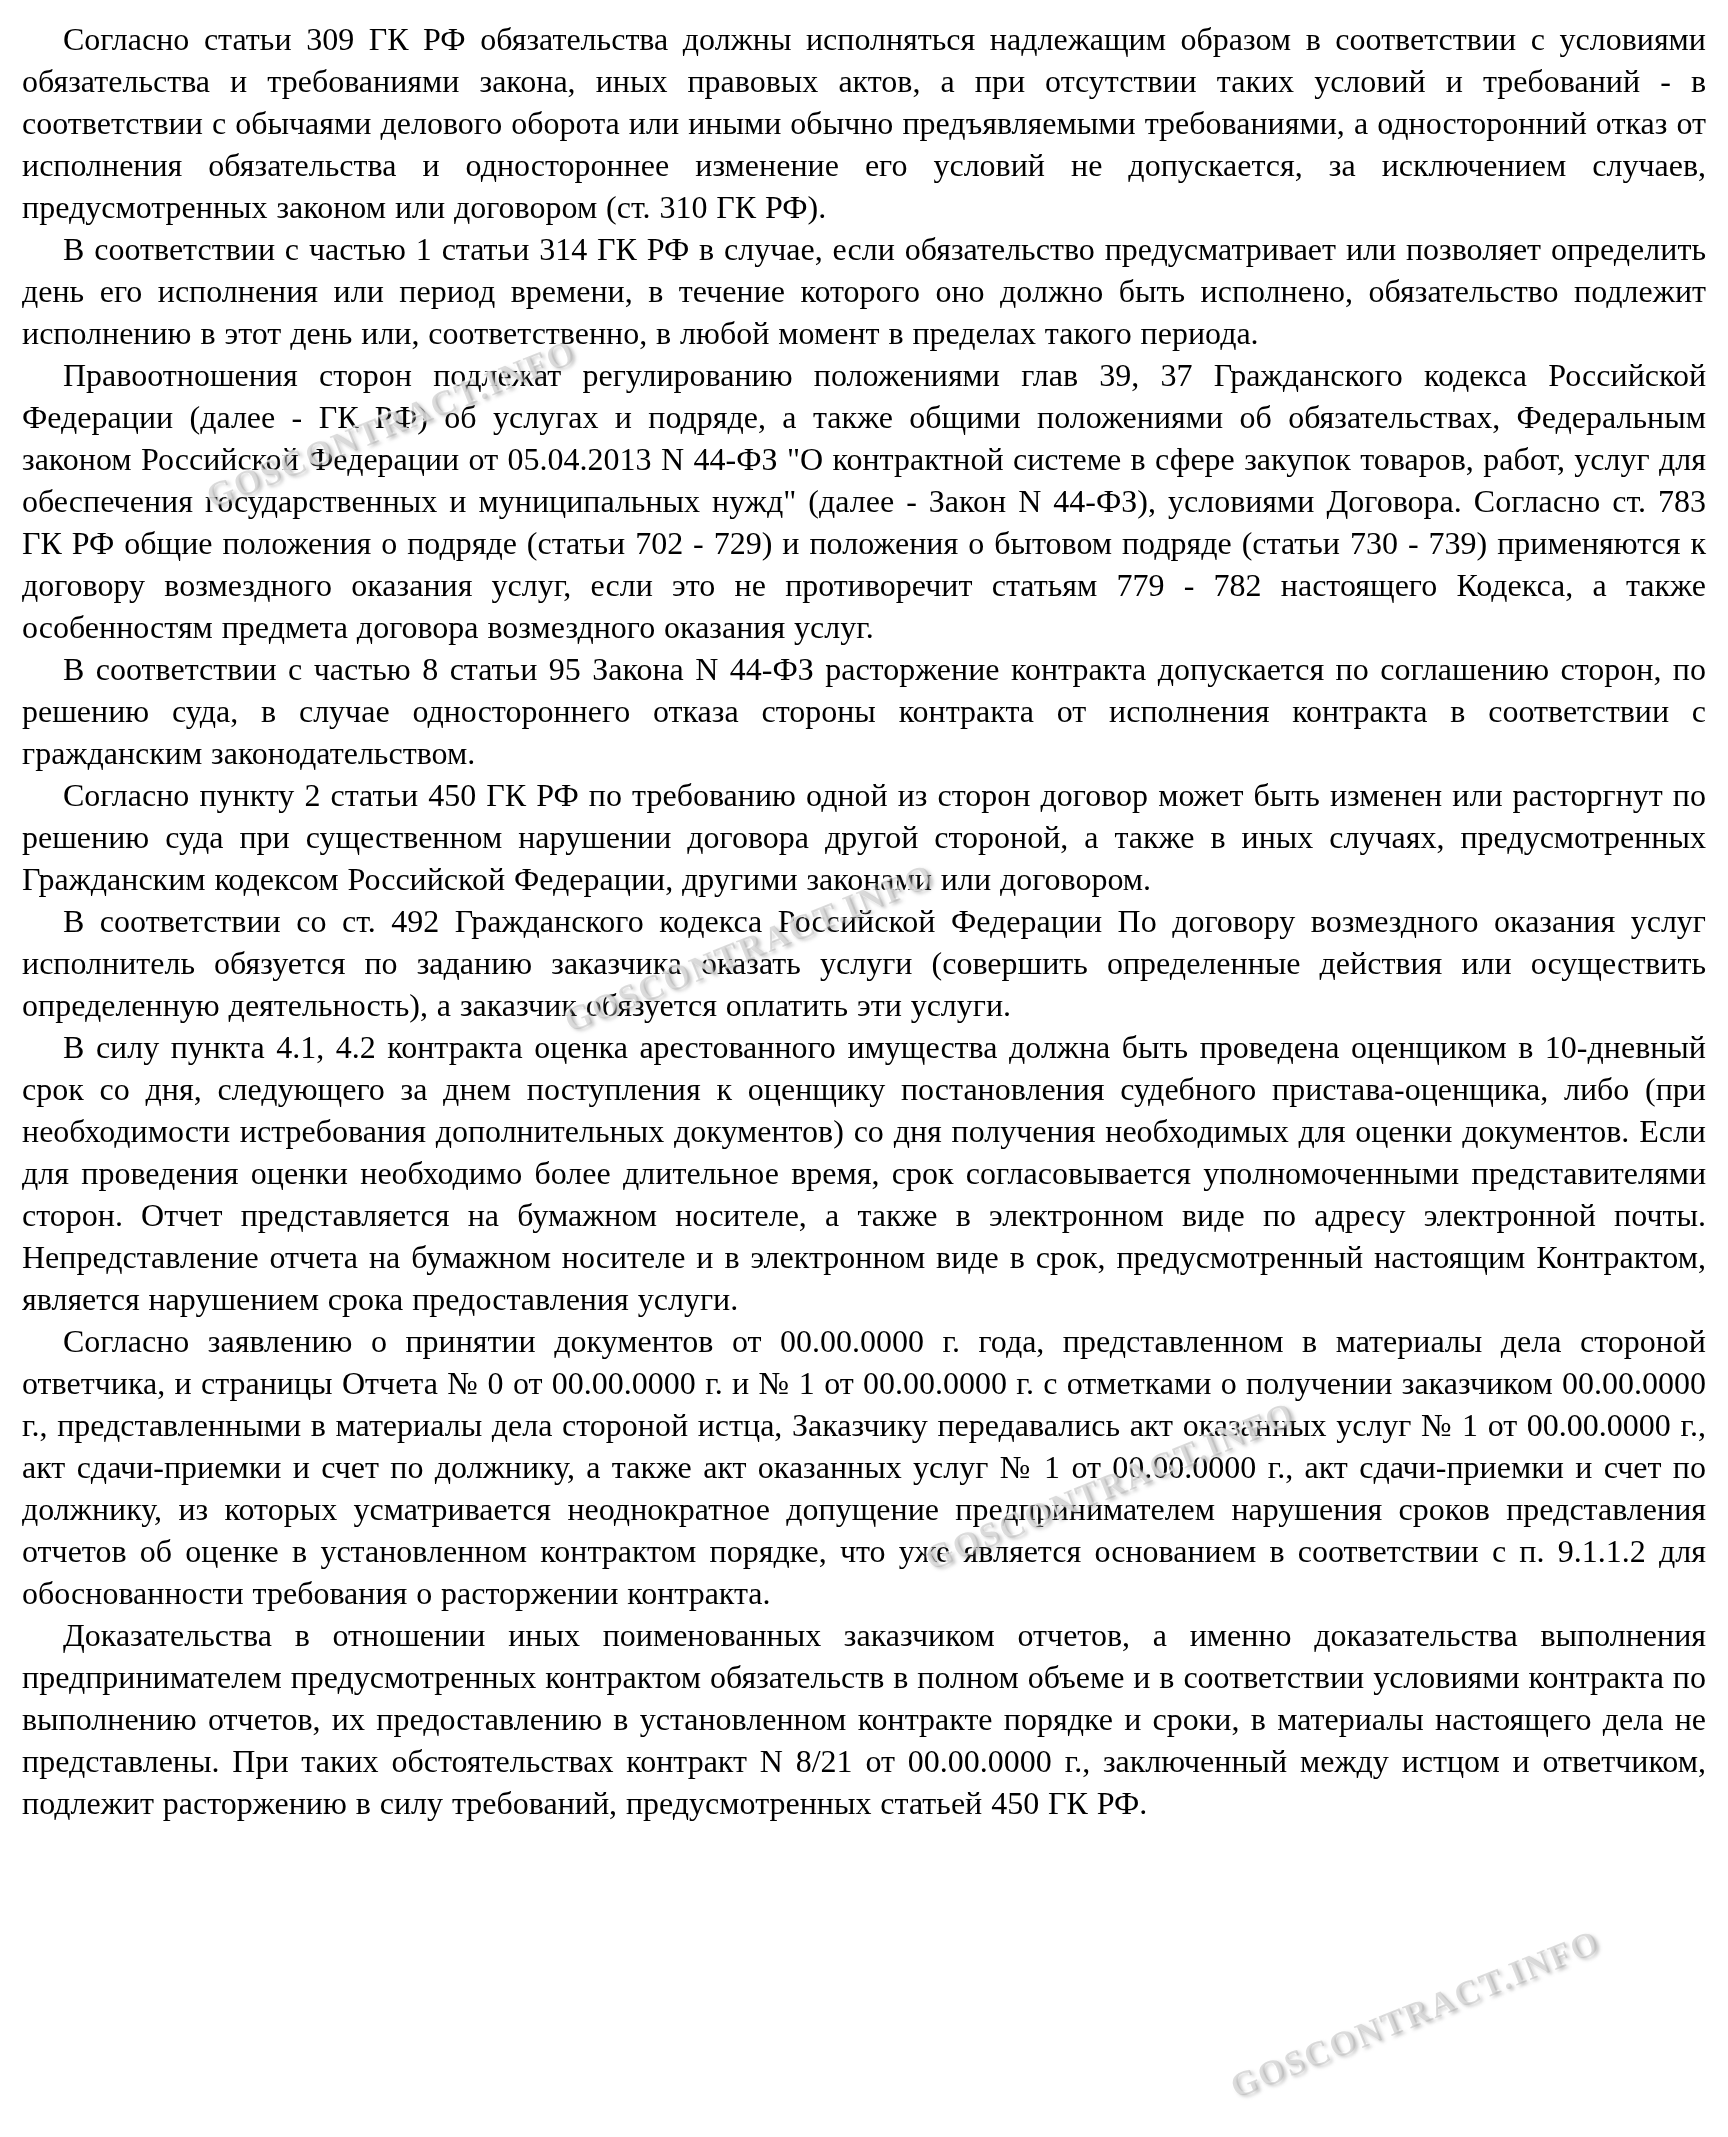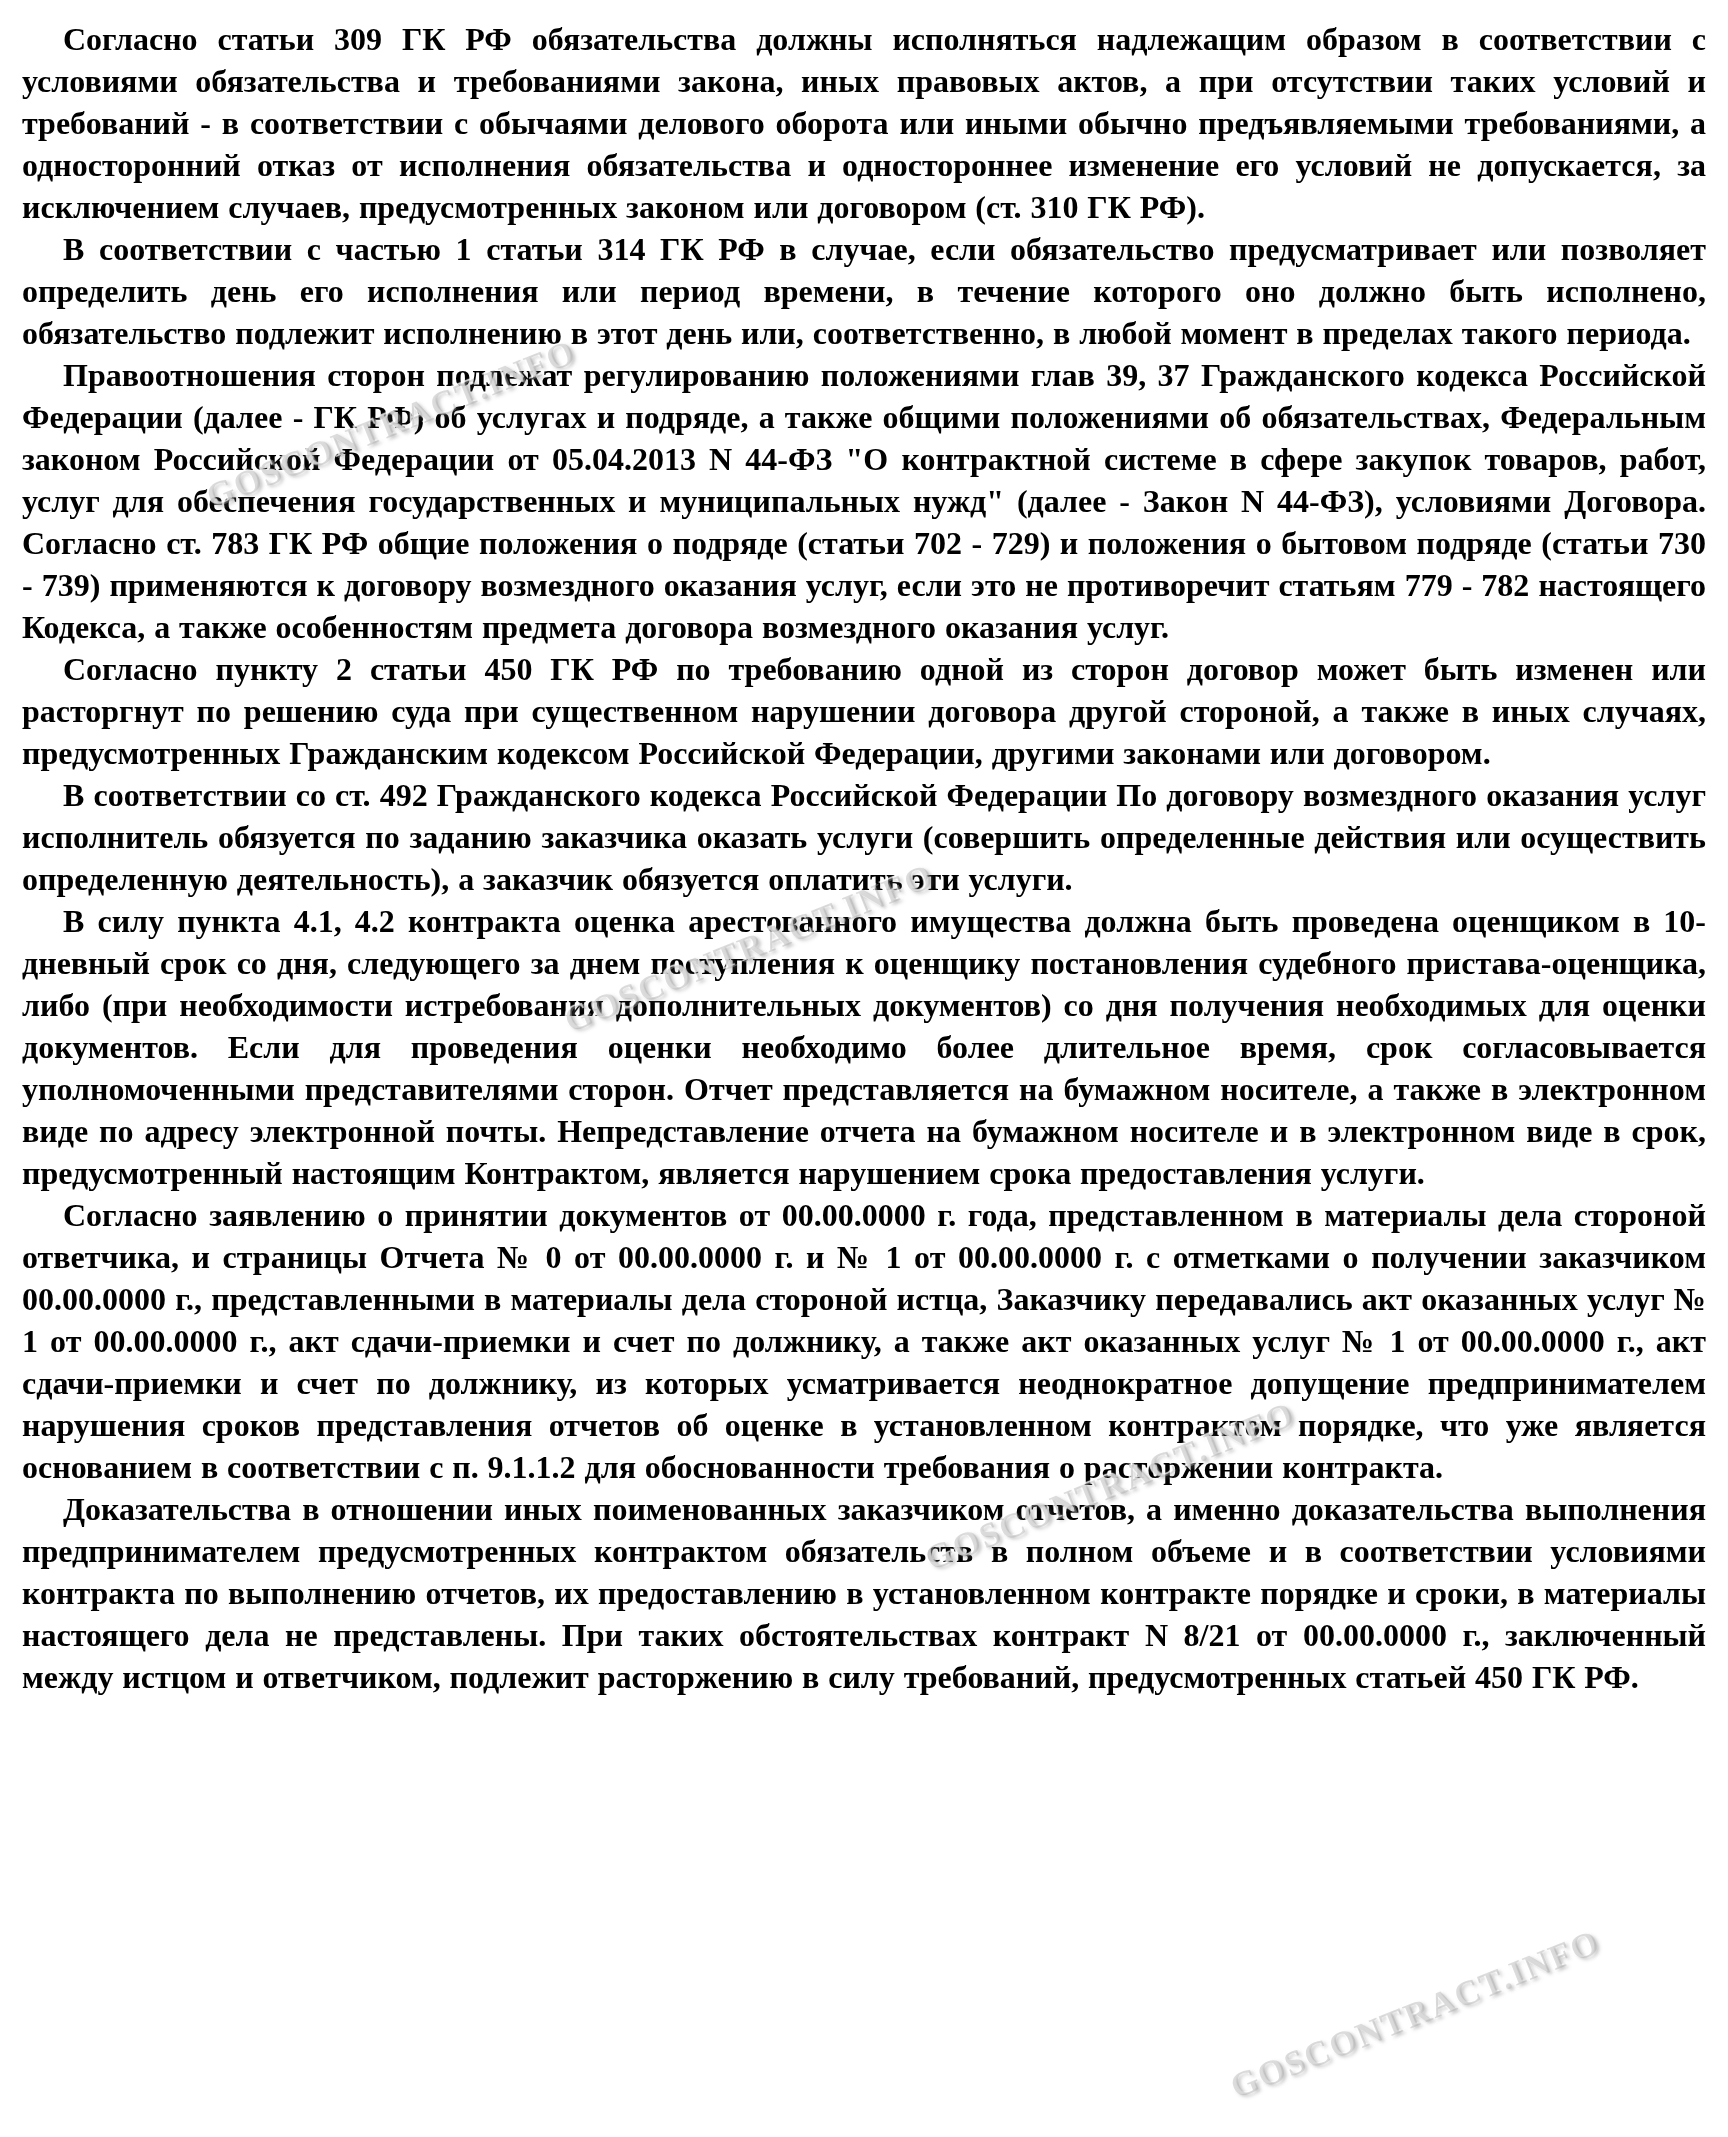--- a/index.html
+++ b/index.html
@@ -15,21 +15,20 @@
     overflow: hidden;
     font-family: "Liberation Serif", "DejaVu Serif", serif;
     color: #000000;
   }
   .doc-text {
     position: absolute;
     top: 17.5px;
     left: 22px;
     right: 22px;
     z-index: 1;
-    font-weight: bold;
   }
   .doc-text p {
     margin: 0;
     padding: 0;
     text-indent: 41px;
     text-align: justify;
     font-size: 32px;
     line-height: 42px;
     letter-spacing: 0px;
     word-spacing: 0.9px;
@@ -56,20 +55,21 @@
   .wm4 { left: 1225px; top: 2070px; }
 </style>
 </head>
 <body>
 
 <div class="page">
   <div class="doc-text">
     <p>Согласно статьи 309 ГК РФ обязательства должны исполняться надлежащим образом в соответствии с условиями обязательства и требованиями закона, иных правовых актов, а при отсутствии таких условий и требований - в соответствии с обычаями делового оборота или иными обычно предъявляемыми требованиями, а односторонний отказ от исполнения обязательства и одностороннее изменение его условий не допускается, за исключением случаев, предусмотренных законом или договором (ст. 310 ГК РФ).</p>
     <p>В соответствии с частью 1 статьи 314 ГК РФ в случае, если обязательство предусматривает или позволяет определить день его исполнения или период времени, в течение которого оно должно быть исполнено, обязательство подлежит исполнению в этот день или, соответственно, в любой момент в пределах такого периода.</p>
     <p>Правоотношения сторон подлежат регулированию положениями глав 39, 37 Гражданского кодекса Российской Федерации (далее - ГК РФ) об услугах и подряде, а также общими положениями об обязательствах, Федеральным законом Российской Федерации от 05.04.2013 N 44-ФЗ "О контрактной системе в сфере закупок товаров, работ, услуг для обеспечения государственных и муниципальных нужд" (далее - Закон N 44-ФЗ), условиями Договора. Согласно ст. 783 ГК РФ общие положения о подряде (статьи 702 - 729) и положения о бытовом подряде (статьи 730 - 739) применяются к договору возмездного оказания услуг, если это не противоречит статьям 779 - 782 настоящего Кодекса, а также особенностям предмета договора возмездного оказания услуг.</p>
+    <p>В соответствии с частью 8 статьи 95 Закона N 44-ФЗ расторжение контракта допускается по соглашению сторон, по решению суда, в случае одностороннего отказа стороны контракта от исполнения контракта в соответствии с гражданским законодательством.</p>
     <p>Согласно пункту 2 статьи 450 ГК РФ по требованию одной из сторон договор может быть изменен или расторгнут по решению суда при существенном нарушении договора другой стороной, а также в иных случаях, предусмотренных Гражданским кодексом Российской Федерации, другими законами или договором.</p>
     <p>В соответствии со ст. 492 Гражданского кодекса Российской Федерации По договору возмездного оказания услуг исполнитель обязуется по заданию заказчика оказать услуги (совершить определенные действия или осуществить определенную деятельность), а заказчик обязуется оплатить эти услуги.</p>
     <p>В силу пункта 4.1, 4.2 контракта оценка арестованного имущества должна быть проведена оценщиком в 10-дневный срок со дня, следующего за днем поступления к оценщику постановления судебного пристава-оценщика, либо (при необходимости истребования дополнительных документов) со дня получения необходимых для оценки документов. Если для проведения оценки необходимо более длительное время, срок согласовывается уполномоченными представителями сторон. Отчет представляется на бумажном носителе, а также в электронном виде по адресу электронной почты. Непредставление отчета на бумажном носителе и в электронном виде в срок, предусмотренный настоящим Контрактом, является нарушением срока предоставления услуги.</p>
     <p>Согласно заявлению о принятии документов от 00.00.0000 г. года, представленном в материалы дела стороной ответчика, и страницы Отчета № 0 от 00.00.0000 г. и № 1 от 00.00.0000 г. с отметками о получении заказчиком 00.00.0000 г., представленными в материалы дела стороной истца, Заказчику передавались акт оказанных услуг № 1 от 00.00.0000 г., акт сдачи-приемки и счет по должнику, а также акт оказанных услуг № 1 от 00.00.0000 г., акт сдачи-приемки и счет по должнику, из которых усматривается неоднократное допущение предпринимателем нарушения сроков представления отчетов об оценке в установленном контрактом порядке, что уже является основанием в соответствии с п. 9.1.1.2 для обоснованности требования о расторжении контракта.</p>
     <p>Доказательства в отношении иных поименованных заказчиком отчетов, а именно доказательства выполнения предпринимателем предусмотренных контрактом обязательств в полном объеме и в соответствии условиями контракта по выполнению отчетов, их предоставлению в установленном контракте порядке и сроки, в материалы настоящего дела не представлены. При таких обстоятельствах контракт N 8/21 от 00.00.0000 г., заключенный между истцом и ответчиком, подлежит расторжению в силу требований, предусмотренных статьей 450 ГК РФ.</p>
   </div>
 
   <div class="watermark wm1">GOSCONTRACT.INFO</div>
   <div class="watermark wm2">GOSCONTRACT.INFO</div>
   <div class="watermark wm3">GOSCONTRACT.INFO</div>

